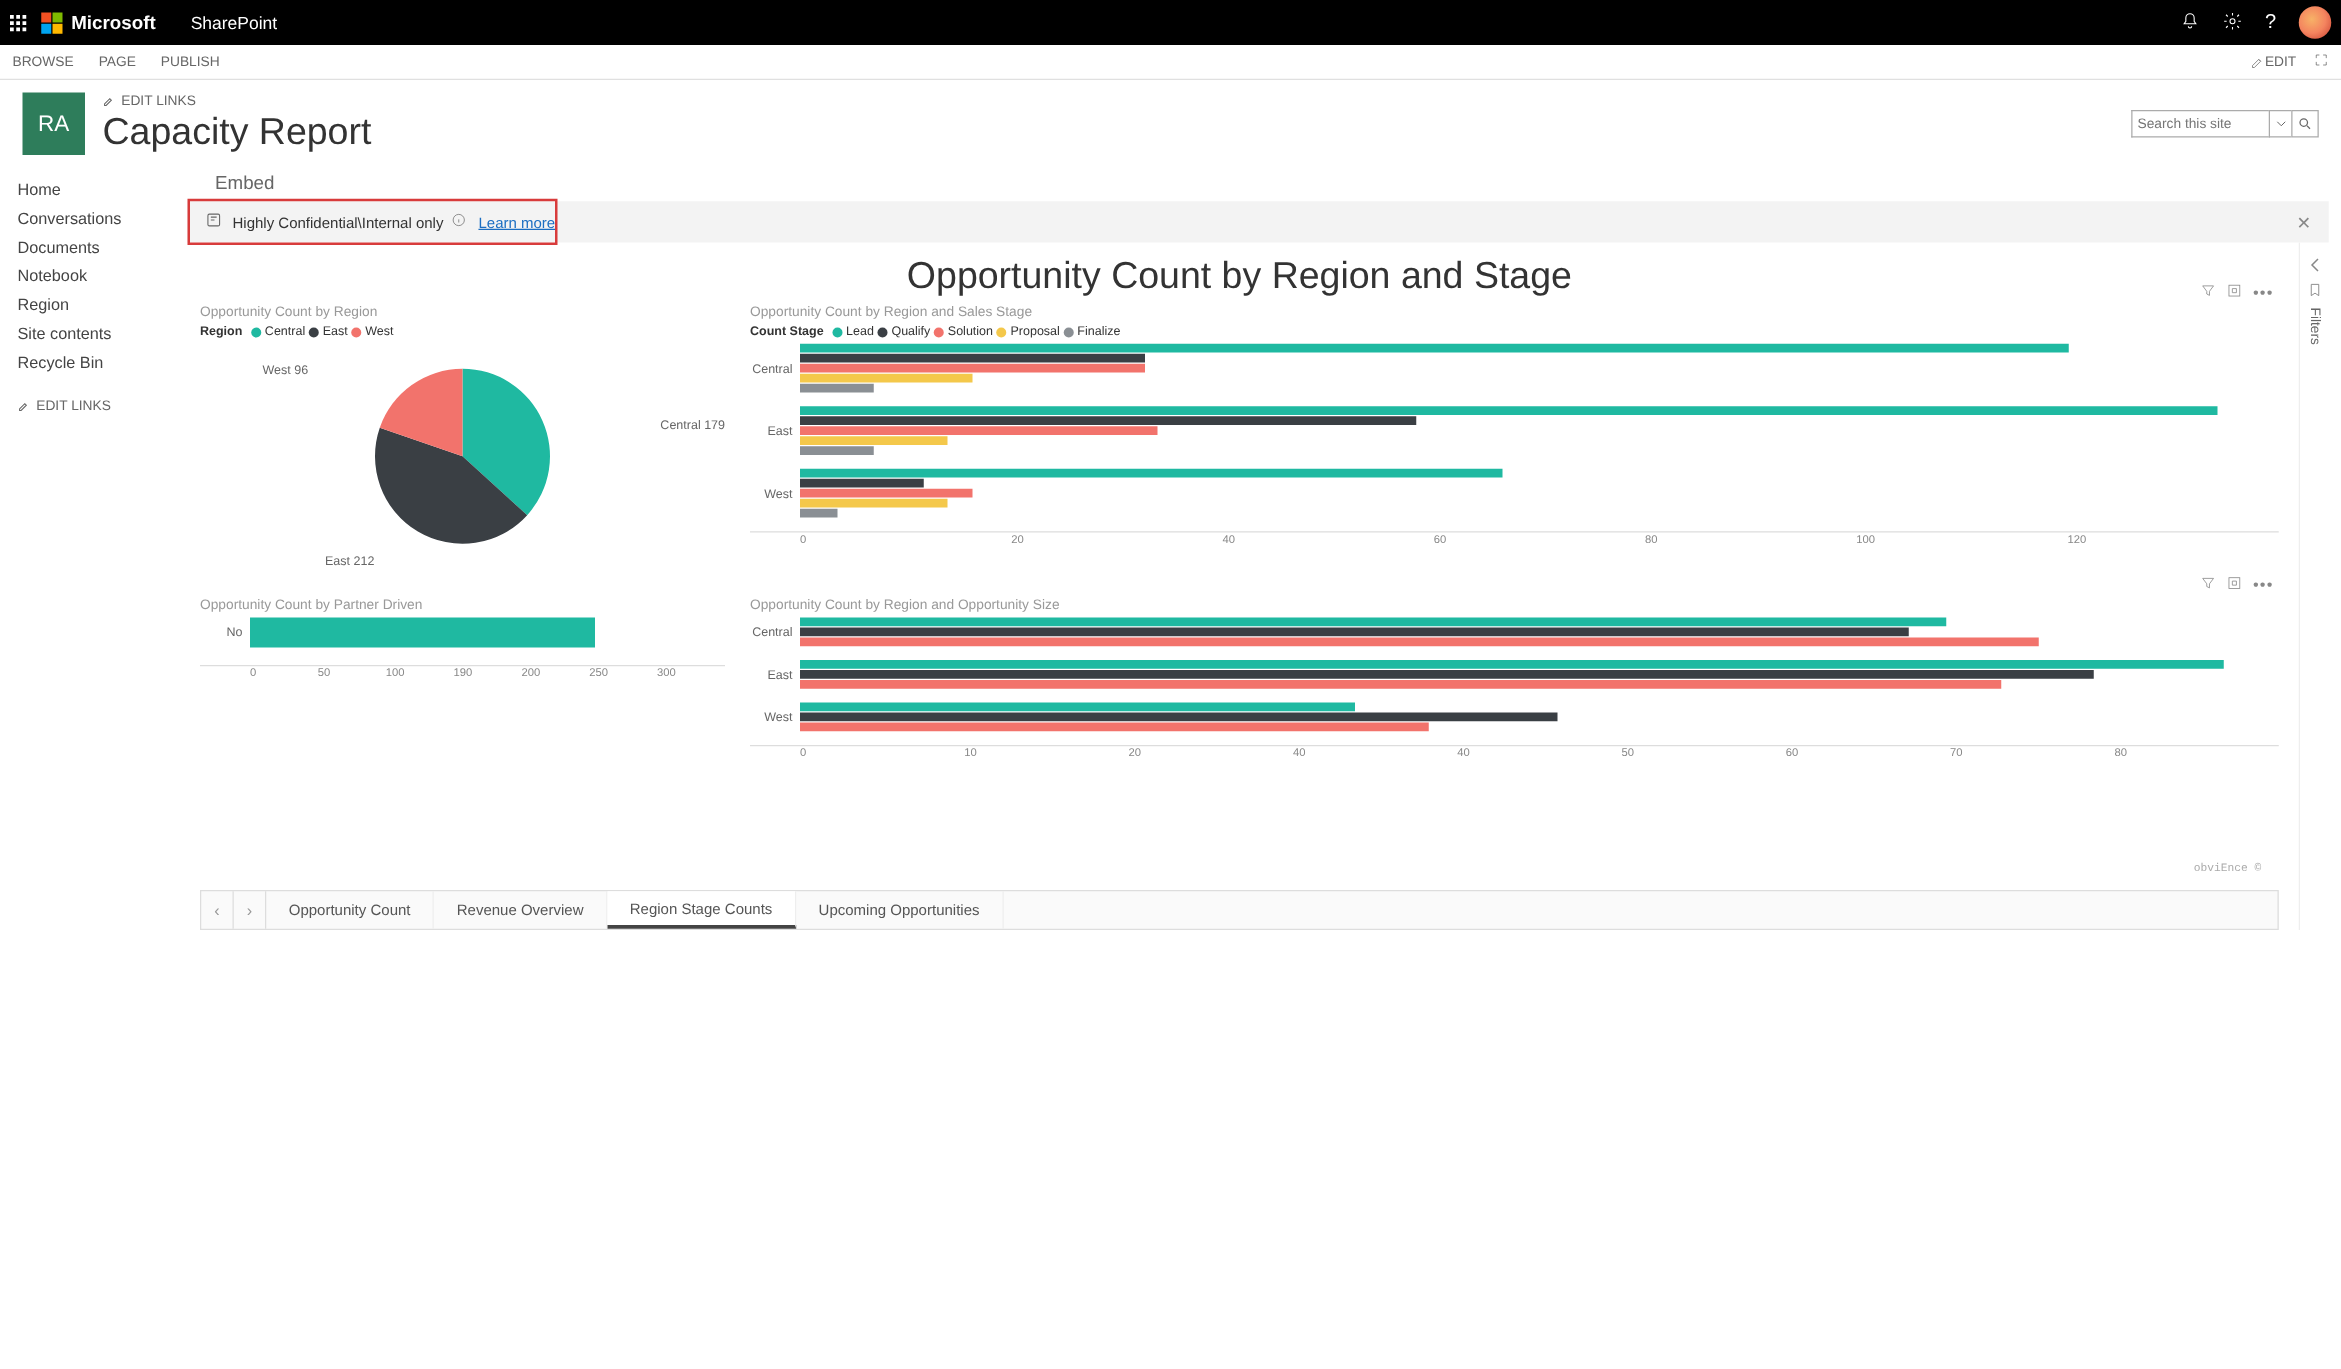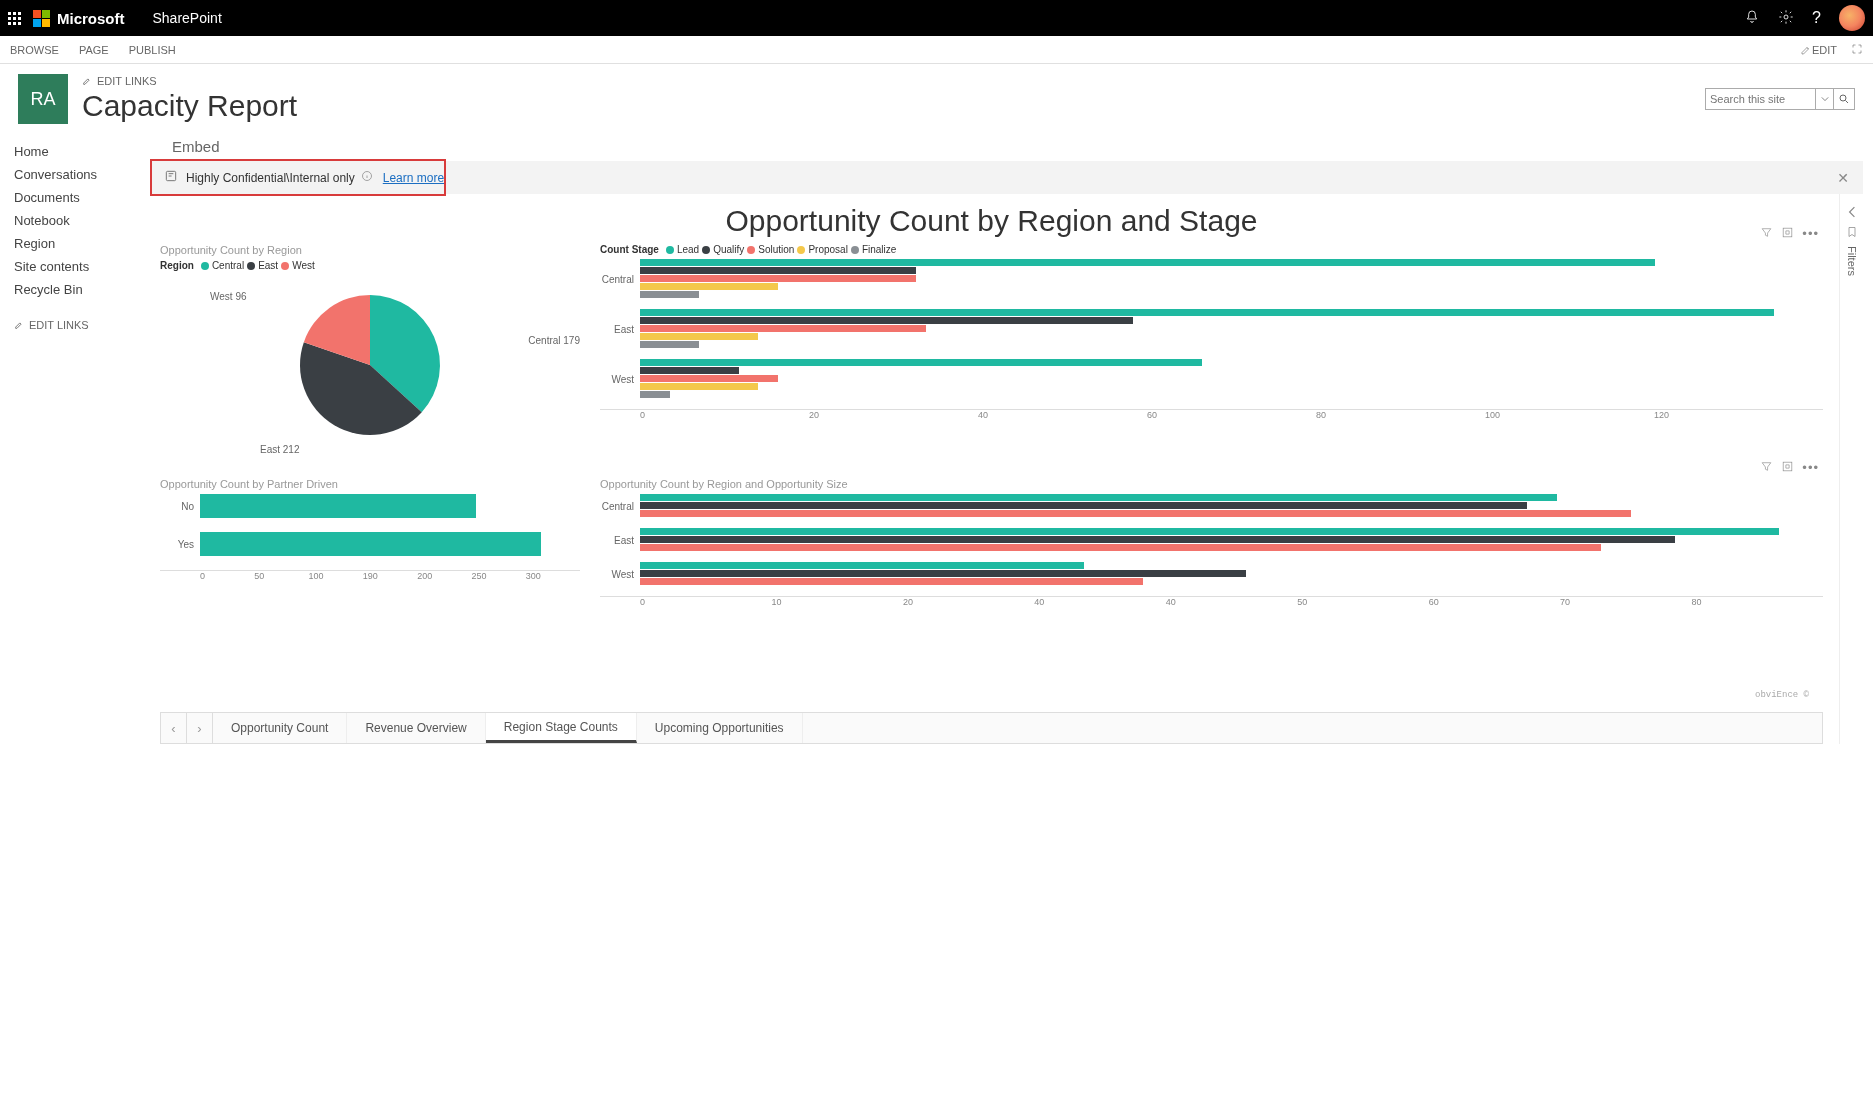--- a/index.html
+++ b/index.html
@@ -224,20 +224,21 @@
     <div class="chart-toolbar">
     <span><svg viewBox="0 0 24 24">
                     <path d="M4 5h16l-6 8v6l-4-2v-4z"></path>
                   </svg></span>
     <span><svg viewBox="0 0 24 24">
                     <rect x="4" y="4" width="16" height="16"></rect>
                     <path d="M9 9h6v6H9z"></path>
                   </svg></span>
     <span style="letter-spacing:1px">•••</span>
   </div>
+    <div class="chart-title">Opportunity Count by Region and Sales Stage</div>
     <div class="legend-row">
                 <b>Count Stage</b>
                 <span class="legend-dot" style="background:#1fb9a1"></span>
                 <span>Lead</span> 
                 <span class="legend-dot" style="background:#3a3f44"></span>
                 <span>Qualify</span> 
                 <span class="legend-dot" style="background:#f2736c"></span>
                 <span>Solution</span> 
                 <span class="legend-dot" style="background:#f4c84b"></span>
                 <span>Proposal</span> 
@@ -290,26 +291,20 @@
 
     <div class="chart-title">Opportunity Count by Partner Driven</div>
 
     <div class="hbar-chart">
                 <div class="hbar-row" style="margin-bottom:14px">
       <div class="hbar-cat">No</div>
       <div class="hbar-track" style="height:24px">
                     <div class="hbar-bar" style="height:24px;width:72.66666666666667%;background:#1fb9a1;margin-bottom:0px"></div>
                   </div>
     </div>
-                <div class="hbar-row" style="margin-bottom:14px">
-      <div class="hbar-cat">Yes</div>
-      <div class="hbar-track" style="height:24px">
-                    <div class="hbar-bar" style="height:24px;width:89.66666666666666%;background:#1fb9a1;margin-bottom:0px"></div>
-                  </div>
-    </div>
       <div class="axis-row">
                   <div class="axis-tick">0</div>
                   <div class="axis-tick">50</div>
                   <div class="axis-tick">100</div>
                   <div class="axis-tick">190</div>
                   <div class="axis-tick">200</div>
                   <div class="axis-tick">250</div>
                   <div class="axis-tick">300</div>
                 </div>
     </div>

